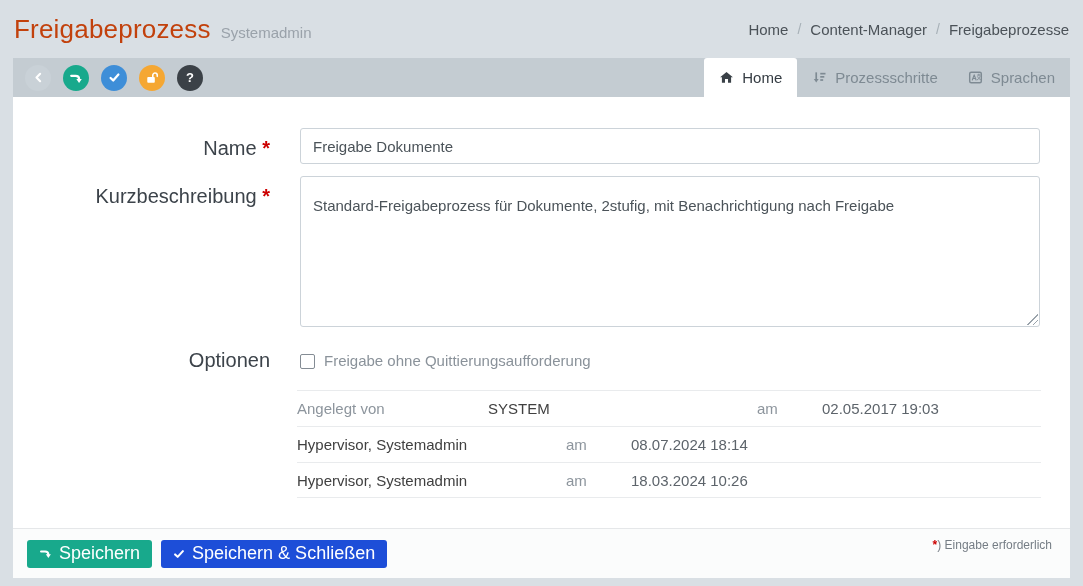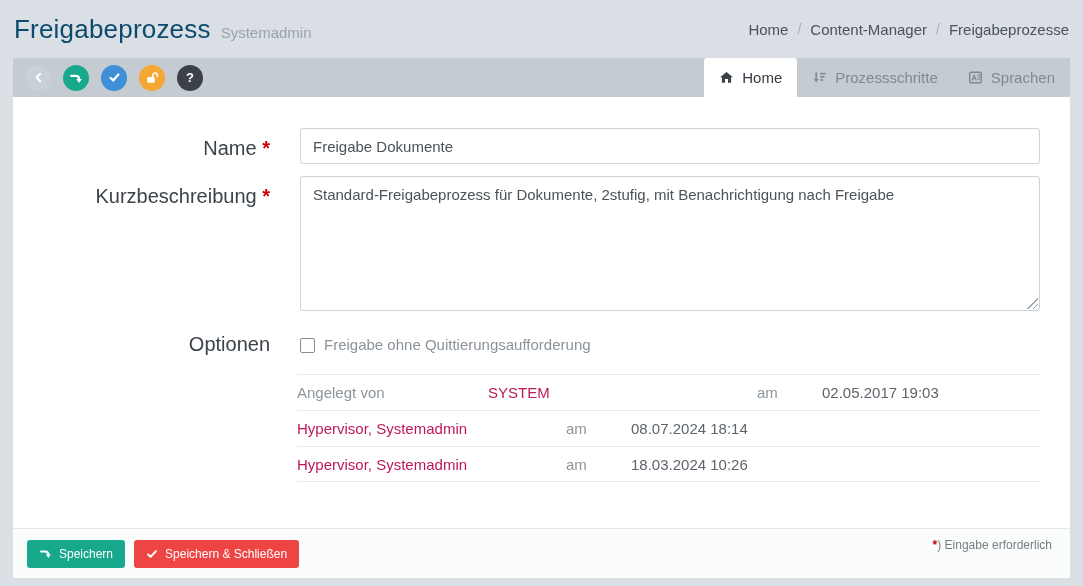--- a/index.html
+++ b/index.html
@@ -8,21 +8,21 @@
     background:#d9dfe4;
     font-family:"Liberation Sans","DejaVu Sans",sans-serif;
     overflow:hidden;
   }
   
   .top-header {
     height:58px; display:flex; align-items:center;
     justify-content:space-between; padding:0 14px;
   }
   .title-wrap { display:flex; align-items:baseline; gap:10px; }
-  .page-title { font-size:26px; font-weight:400; color:#0c4a6e; letter-spacing:0.2px; }
+  .page-title { font-size:26px; font-weight:400; color:#c2410c; letter-spacing:0.2px; }
   .page-subtitle { font-size:15px; color:#9aa2aa; }
   .breadcrumb { display:flex; align-items:center; gap:9px; font-size:15px; }
   .crumb { color:#4b5258; cursor:pointer; }
   .crumb-sep { color:#a7b0b7; font-size:14px; }
 
   
   .content { margin:0 13px; width:1057px; }
 
   
   .toolbar {
@@ -52,22 +52,22 @@
     width:257px; text-align:right; font-size:20px; color:#3c434a; padding-top:9px;
   }
   .req { color:#cc0000; font-weight:bold; }
   .ffield { margin-left:30px; width:740px; position:relative; }
   .text-input {
     width:740px; height:36px; border:1px solid #ccd3d9; border-radius:3px;
     padding:0 12px; font-size:15px; color:#4b5359;
     font-family:"Liberation Sans","DejaVu Sans",sans-serif; background:#fff; outline:none;
   }
   .text-area {
-    width:740px; height:135px; border:1px solid #ccd3d9; border-radius:3px;
-    padding:9px 12px; font-size:15px; color:#4b5359; resize:none;
+    width:740px; height:151px; border:1px solid #ccd3d9; border-radius:3px;
+    padding:20px 12px; font-size:15px; color:#4b5359; resize:none;
     font-family:"Liberation Sans","DejaVu Sans",sans-serif; background:#fff; outline:none;
     display:block;
   }
   .resize-grip {
     position:absolute; right:2px; bottom:2px; width:13px; height:13px;
     background:repeating-linear-gradient(-45deg, transparent 0 3px, #9aa3ab 3px 4px);
     clip-path:polygon(100% 0, 100% 100%, 0 100%);
     cursor:nwse-resize;
   }
   .options-row { margin-top:20px; margin-bottom:16px; }
@@ -80,31 +80,31 @@
   .checkbox-label { font-size:15px; color:#8a929a; cursor:pointer; }
 
   
   .meta-table { margin-left:284px; width:744px; margin-top:18px; }
   .meta-row {
     display:flex; align-items:center; height:36px; border-top:1px solid #e9ebed;
     font-size:15px;
   }
   .meta-row:last-child { border-bottom:1px solid #e9ebed; }
   .meta-label { width:191px; color:#8d959d; }
-  .meta-user  { width:269px; color:#be185d; cursor:pointer; }
+  .meta-user  { width:269px; color:#404040; cursor:pointer; }
   .meta-am    { width:65px;  color:#8d959d; }
   .meta-date  { color:#5d646b; }
 
   
   .footer {
     height:50px; background:#fbfcfc; border-top:1px solid #e5e7e9;
     display:flex; align-items:center; padding:0 18px 0 14px;
   }
   .btn {
-    height:28px; border:none; border-radius:3px; color:#fff; font-size:12px;
+    height:28px; border:none; border-radius:3px; color:#fff; font-size:18px;
     display:flex; align-items:center; gap:7px; padding:0 12px; cursor:pointer;
     font-family:"Liberation Sans","DejaVu Sans",sans-serif;
   }
   .btn + .btn { margin-left:9px; }
   .btn svg { display:block; }
   .required-note {
     margin-left:auto; align-self:flex-start; margin-top:9px;
     font-size:12px; color:#757d85;
   }
   .required-note .req { font-size:12px; }
@@ -237,21 +237,21 @@
   </div>
 
   <div class="footer">
     <button class="btn" style="background-color: rgb(24, 169, 140);">
       <svg viewBox="0 0 16 16" width="13" height="13">
         <path d="M2.5 5.5 H7.5 C10 5.5 11.5 7 11.5 9 V9.5" fill="none" stroke="#fff" stroke-width="2.5" stroke-linecap="round"></path>
         <path d="M8.4 9 H14.6 L11.5 13.6 Z" fill="#fff"></path>
       </svg>
       <span>Speichern</span>
     </button>
-    <button class="btn" style="background-color: #ef4444;">
+    <button class="btn" style="background-color: #1d4ed8;">
       <svg viewBox="0 0 16 16" width="12" height="12">
         <path d="M2.8 8.6 L6.2 11.8 L13.2 4.2" fill="none" stroke="#fff" stroke-width="2.8" stroke-linecap="round" stroke-linejoin="round"></path>
       </svg>
       <span>Speichern &amp; Schließen</span>
     </button>
     <div class="required-note">
       <span class="req">*</span><span>) Eingabe erforderlich</span>
     </div>
   </div>
 </div>

